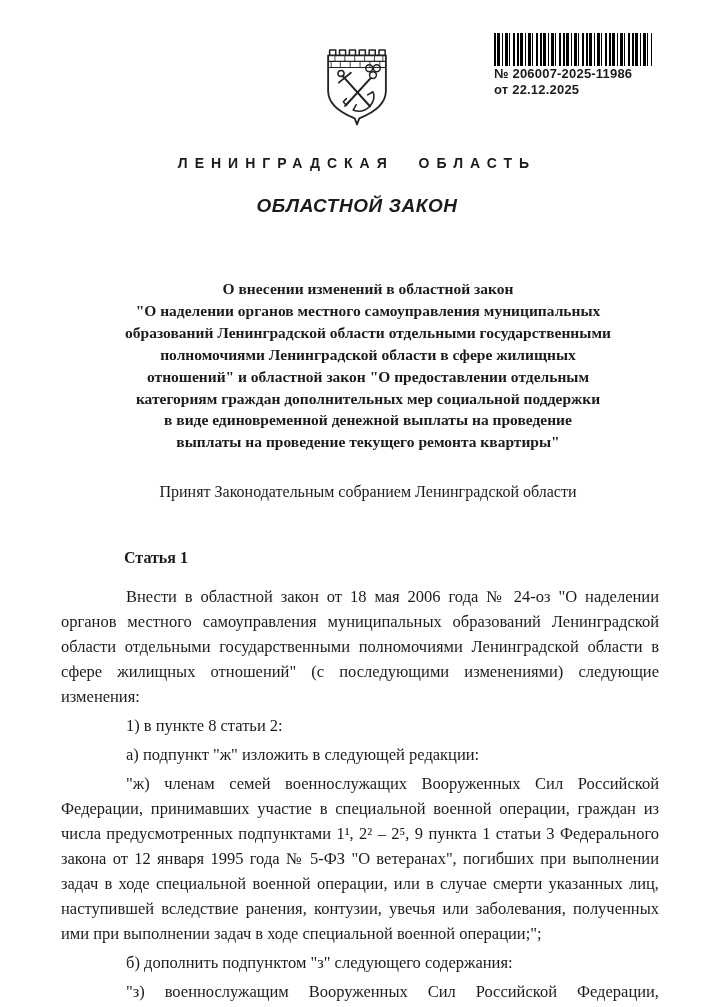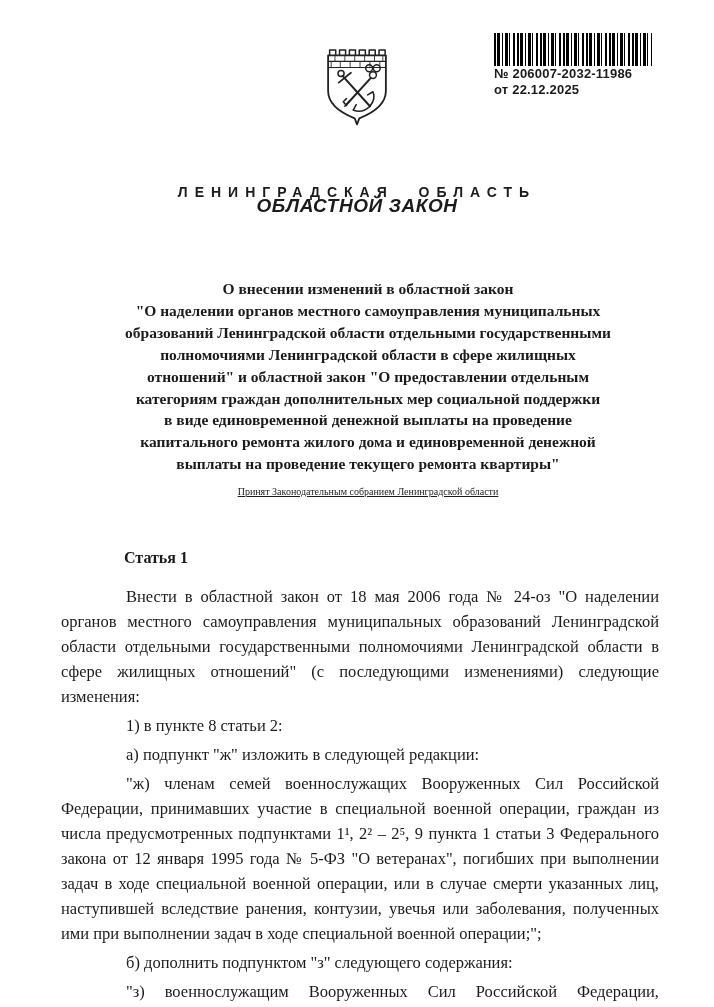--- a/index.html
+++ b/index.html
@@ -37,61 +37,60 @@
   .emblem { position: absolute; left: 319px; top: 45px; width: 76px; height: 86px; }
 
   
   .region {
     position: absolute; top: 155px; left: 0; width: 100%;
     text-align: center;
     font-family: "Liberation Sans", sans-serif;
     font-weight: 700; font-size: 14px;
     letter-spacing: 7px; word-spacing: 14px;
     white-space: nowrap;
-    margin-top: 29px;
   }
   .doctype {
     position: absolute; top: 195px; left: 0; width: 100%;
     text-align: center;
     font-family: "Liberation Sans", sans-serif;
     font-weight: 700; font-size: 19px; letter-spacing: 0.6px; font-style: italic;
   }
 
   
   .doc-title {
     position: absolute; top: 278px; left: 70px; right: 48px;
     text-align: center; font-weight: 700;
     font-size: 15.5px; line-height: 21.9px;
   }
 
   
   .adoption {
     position: absolute; top: 481px; left: 70px; right: 48px;
-    text-align: center; font-size: 10px; line-height: 22.5px; text-decoration: underline;
+    text-align: center; font-size: 16px; line-height: 22.5px;
   }
 
   
   .article-heading {
     position: absolute; top: 549px; left: 124px;
     font-weight: 700; font-size: 16px;
   }
   .body {
     position: absolute; top: 580px; left: 57px; width: 606px;
     font-size: 16.5px; line-height: 25px; text-align: justify;
   }
   .para { text-indent: 65px; margin: 4px; }
 </style>
 </head>
 <body>
 
 <div class="page">
 
   <div class="stamp">
     <div class="barcode"></div>
-    <div class="stamp-line">№ 206007-2032-11986</div>
+    <div class="stamp-line">№ 206007-2025-11986</div>
     <div class="stamp-line">от 22.12.2025</div>
   </div>
 
   <div class="emblem">
     <svg viewBox="0 0 100 112" width="76" height="86" fill="none" stroke="#222222" stroke-linecap="round" stroke-linejoin="round">
 
       <g stroke-width="2" fill="#ffffff">
         <path d="M14 13 v-7 h8 v7"></path>
         <path d="M27 13 v-7 h8 v7"></path>
         <path d="M40 13 v-7 h8 v7"></path>
@@ -124,21 +123,20 @@
   <div class="doctype">ОБЛАСТНОЙ ЗАКОН</div>
 
   <div class="doc-title">
       <div class="title-line">О внесении изменений в областной закон</div>
       <div class="title-line">"О наделении органов местного самоуправления муниципальных</div>
       <div class="title-line">образований Ленинградской области отдельными государственными</div>
       <div class="title-line">полномочиями Ленинградской области в сфере жилищных</div>
       <div class="title-line">отношений" и областной закон "О предоставлении отдельным</div>
       <div class="title-line">категориям граждан дополнительных мер социальной поддержки</div>
       <div class="title-line">в виде единовременной денежной выплаты на проведение</div>
-      <div class="title-line">капитального ремонта жилого дома и единовременной денежной</div>
       <div class="title-line">выплаты на проведение текущего ремонта квартиры"</div>
     </div>
 
   <div class="adoption">
       <div class="adoption-line">Принят Законодательным собранием Ленинградской области</div>
     </div>
 
   <div class="article-heading">Статья 1</div>
 
   <div class="body">

